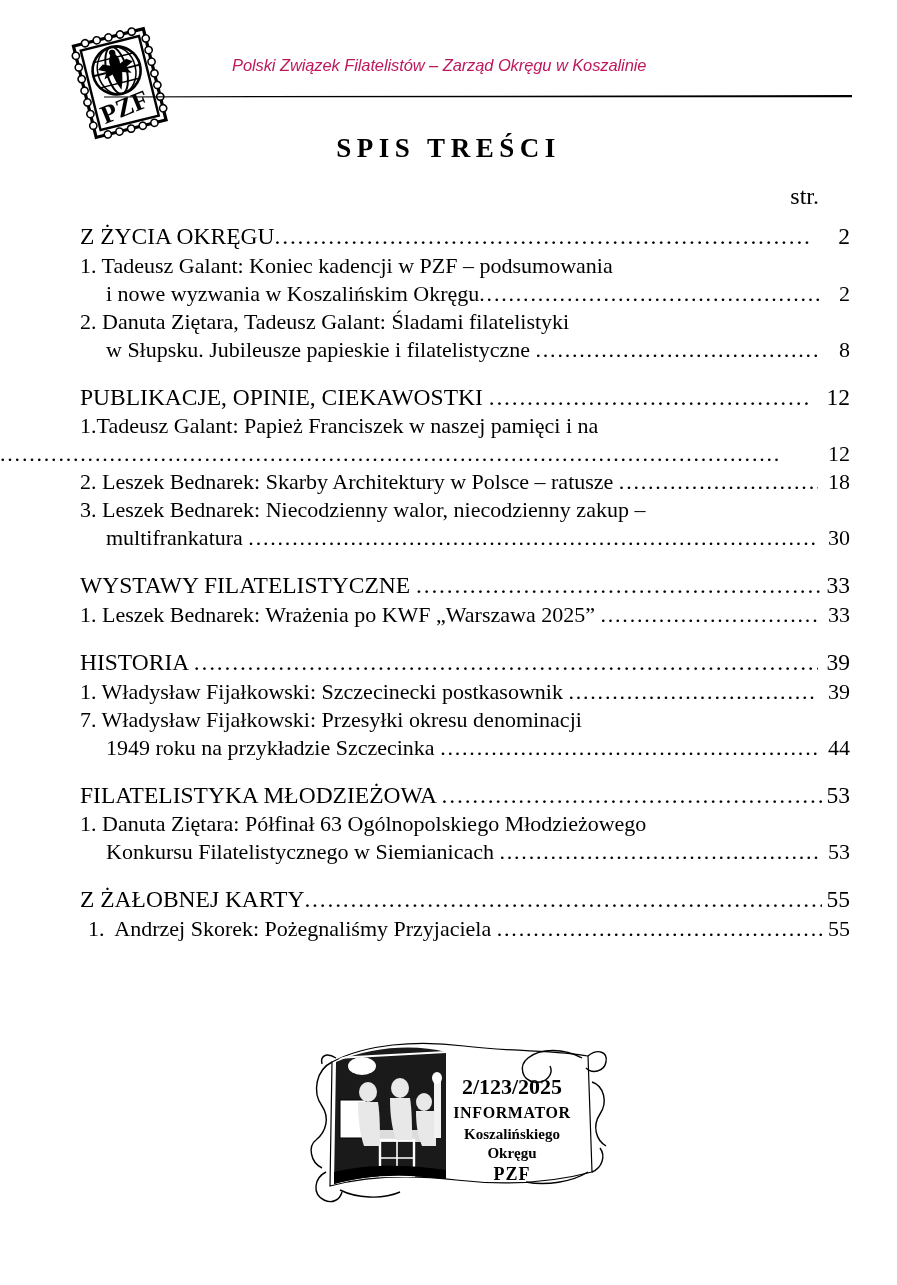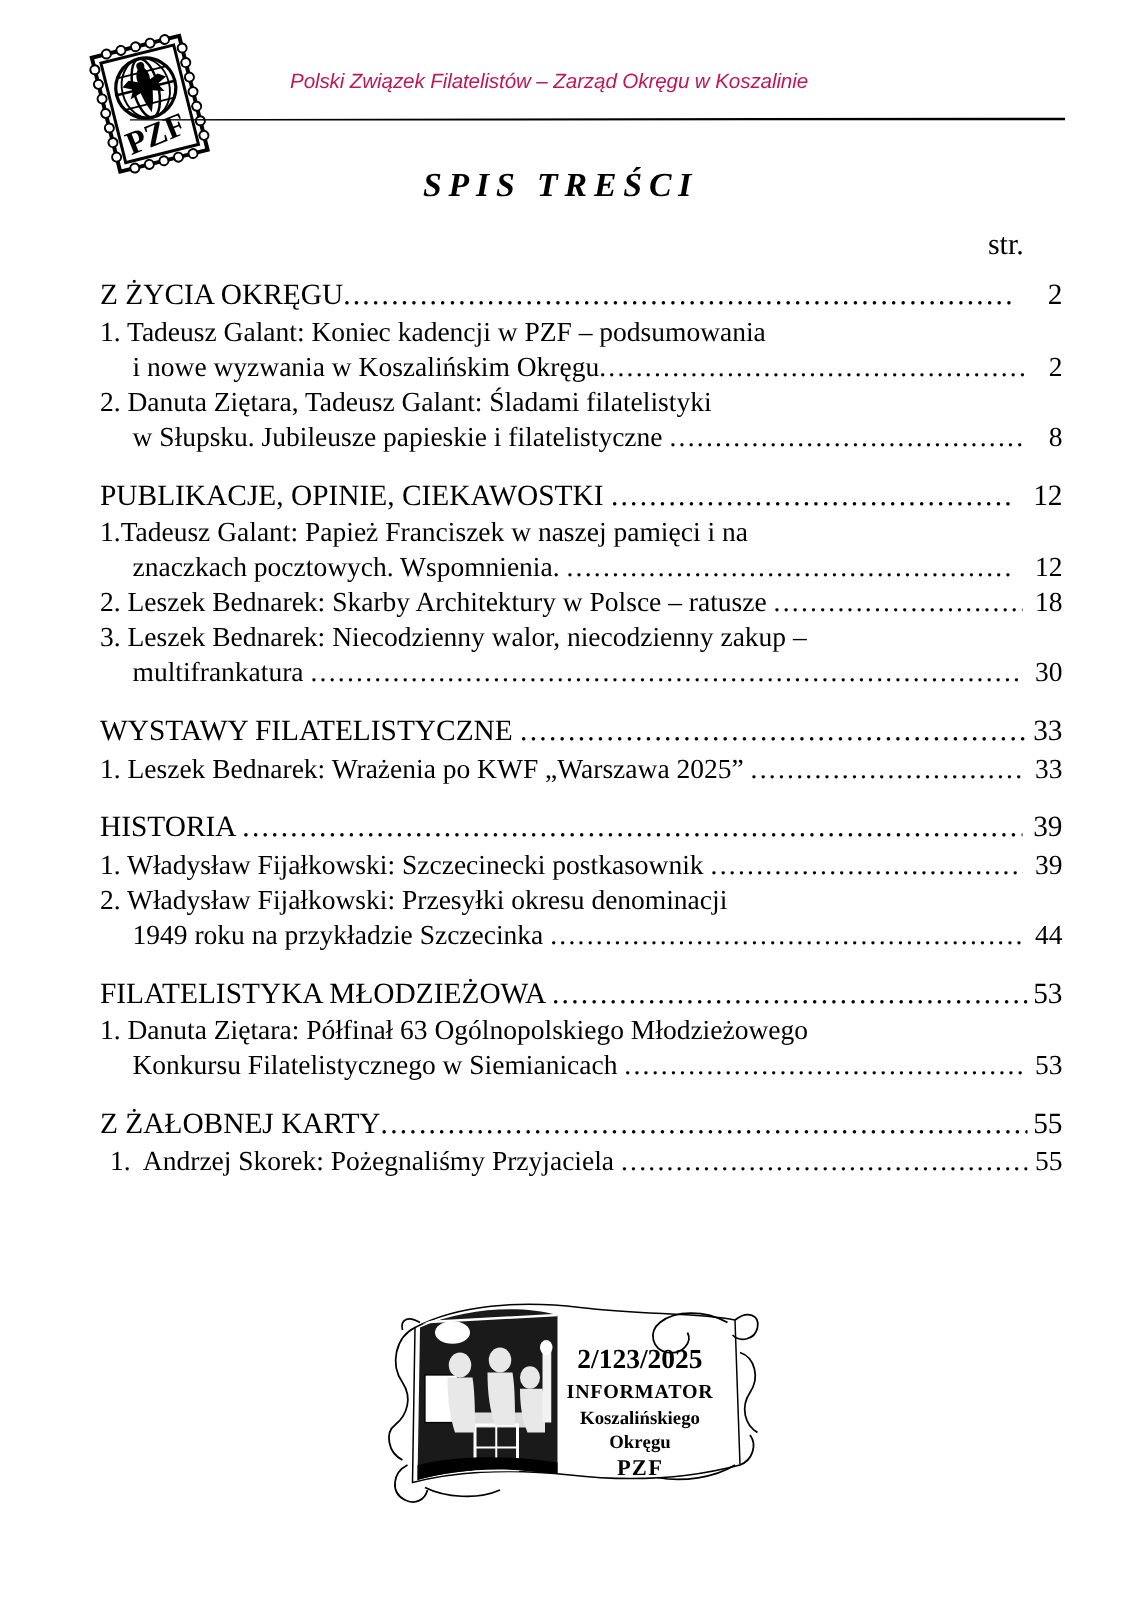--- a/index.html
+++ b/index.html
@@ -56,21 +56,20 @@
   .doc-title {
     position: absolute;
     left: 0;
     top: 133px;
     width: 897px;
     text-align: center;
     font-size: 27px;
     font-weight: bold;
     letter-spacing: 5.5px;
     font-family: "Liberation Serif", "DejaVu Serif", serif;
-    font-style: italic;
   }
 
   .str-label {
     position: absolute;
     right: 78px;
     top: 183px;
     font-size: 24px;
   }
 
   
@@ -254,21 +253,20 @@
       <span class="text">PUBLIKACJE, OPINIE, CIEKAWOSTKI </span>
       <span class="leader">...........................................................................................................</span>
       <span class="pageno">12</span>
     </div>
     <div class="row entry noleader">
       <span class="text">1.Tadeusz Galant: Papież Franciszek w naszej pamięci i na</span>
       <span class="leader">...........................................................................................................</span>
       <span class="pageno"></span>
     </div>
     <div class="row entry cont gap-wide">
-      <span class="text">znaczkach pocztowych. Wspomnienia. </span>
       <span class="leader">...........................................................................................................</span>
       <span class="pageno">12</span>
     </div>
     <div class="row entry gap-med">
       <span class="text">2. Leszek Bednarek: Skarby Architektury w Polsce – ratusze </span>
       <span class="leader">...........................................................................................................</span>
       <span class="pageno">18</span>
     </div>
     <div class="row entry noleader">
       <span class="text">3. Leszek Bednarek: Niecodzienny walor, niecodzienny zakup –</span>
@@ -300,21 +298,21 @@
       <span class="text">HISTORIA </span>
       <span class="leader">...........................................................................................................</span>
       <span class="pageno">39</span>
     </div>
     <div class="row entry gap-med">
       <span class="text">1. Władysław Fijałkowski: Szczecinecki postkasownik </span>
       <span class="leader">...........................................................................................................</span>
       <span class="pageno">39</span>
     </div>
     <div class="row entry noleader">
-      <span class="text">2. Władysław Fijałkowski: Przesyłki okresu denominacji</span>
+      <span class="text">7. Władysław Fijałkowski: Przesyłki okresu denominacji</span>
       <span class="leader">...........................................................................................................</span>
       <span class="pageno"></span>
     </div>
     <div class="row entry cont gap-med">
       <span class="text">1949 roku na przykładzie Szczecinka </span>
       <span class="leader">...........................................................................................................</span>
       <span class="pageno">44</span>
     </div>
   </div>
 

